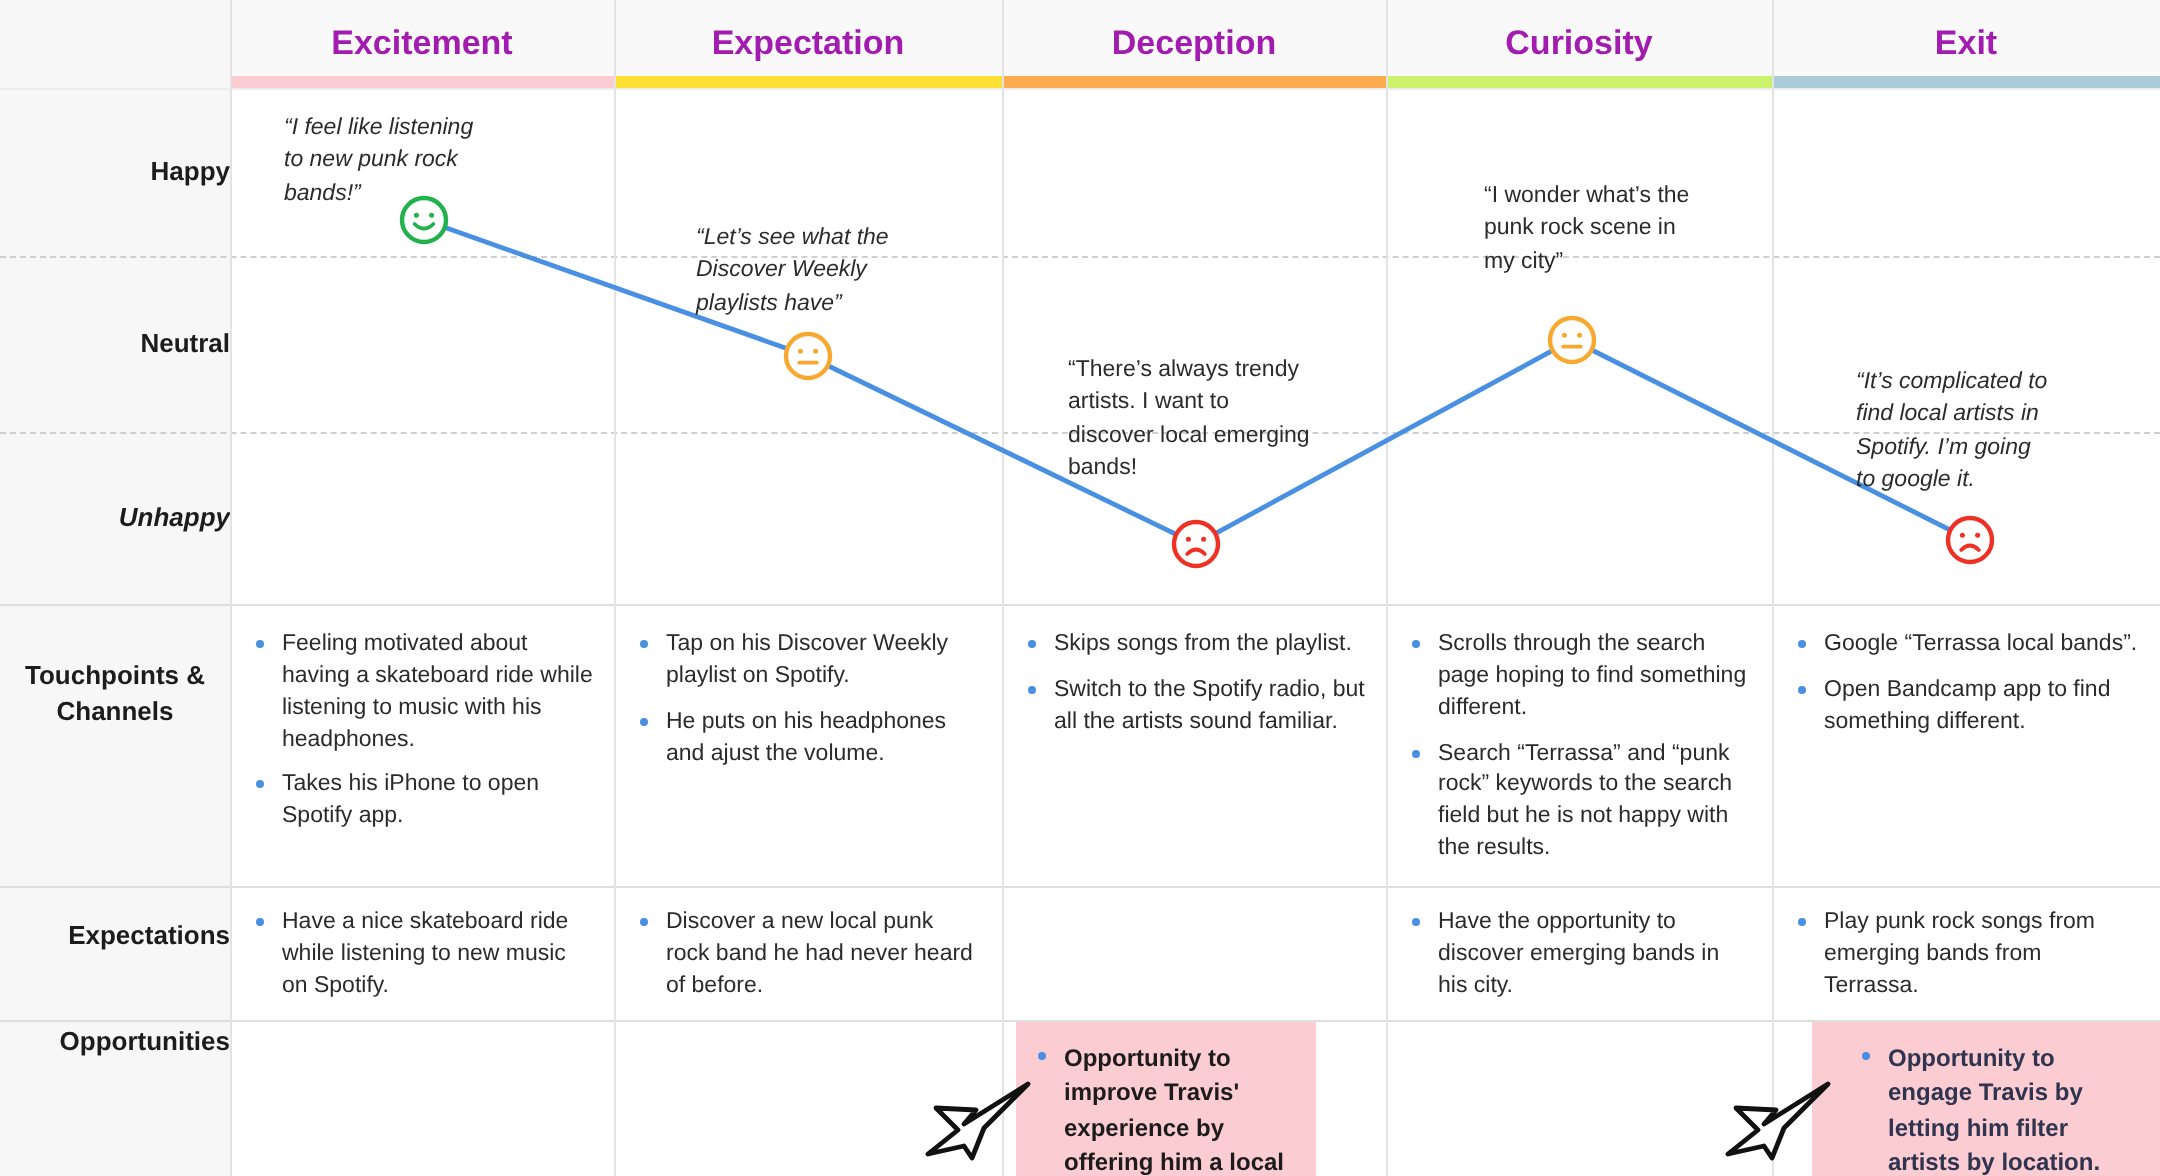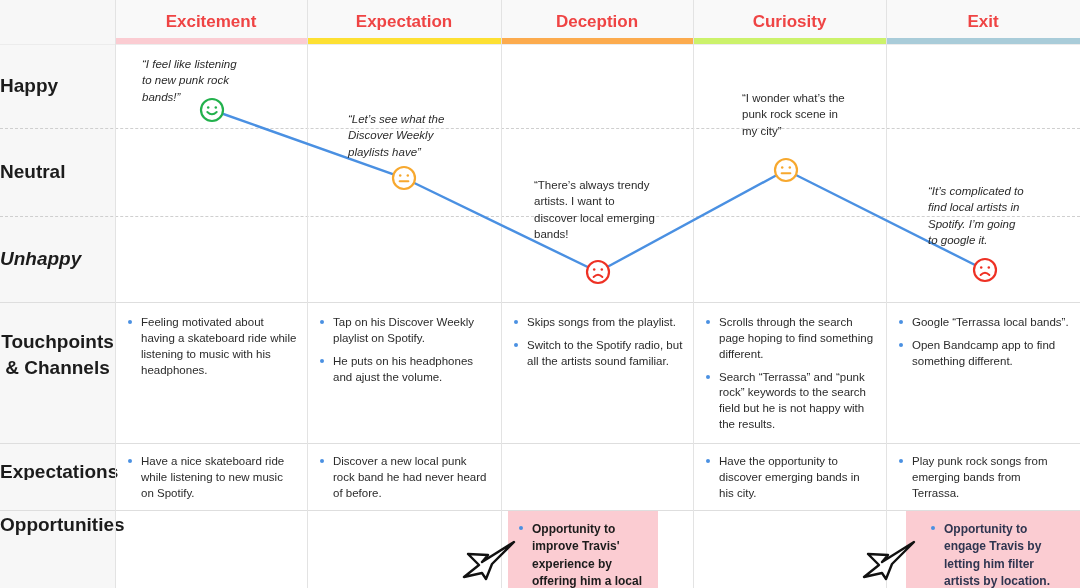--- a/index.html
+++ b/index.html
@@ -9,34 +9,34 @@
     font-family: "Liberation Sans", sans-serif;
     overflow: hidden;
   }
   #root { position: relative; width: 1080px; height: 588px; background:#ffffff; }
 
   
   #header { position:absolute; left:0; top:0; width:1080px; height:44px; background:#f9f9f9; }
   .hd-cell {
     position:absolute; top:0; height:44px;
     display:flex; align-items:center; justify-content:center;
-    font-size:17px; font-weight:bold; color:#ef4444;
+    font-size:17px; font-weight:bold; color:#a21caf;
     background:#f9f9f9;
   }
   .hd-bar { position:absolute; top:38px; height:6px; }
 
   
   .vsep { position:absolute; width:1px; background:#e3e3e3; }
   .hsep { position:absolute; left:0; width:1080px; height:1px; background:#dedede; }
   .dash { position:absolute; left:0; width:1080px; height:0; border-top:1px dashed #cfcfcf; }
 
   .row-label {
     position:absolute; left:0; width:115px;
-    display:flex; align-items:center; justify-content:flex-start; text-align:center;
-    font-size:19px; font-weight:bold; color:#1c1c1c; line-height:1.35;
+    display:flex; align-items:center; justify-content:flex-end; text-align:center;
+    font-size:13px; font-weight:bold; color:#1c1c1c; line-height:1.35;
     background:#f7f7f7;
   }
   .row-band { position:absolute; left:0; width:115px; background:#f7f7f7; }
   .quote {
     position:absolute; font-size:11.5px; font-style:italic; color:#2b2b2b;
     line-height:1.42; white-space:pre-line;
   }
   .quote.plain { font-style:normal; }
   .face { position:absolute; width:26px; height:26px; }
 
@@ -189,20 +189,21 @@
 punk rock scene in
 my city”</div>
   <div class="quote" style="left:928px;top:183px;width:155px;">“It’s complicated to
 find local artists in
 Spotify. I’m going
 to google it.</div>
 
   <div class="cell" style="left:115px;top:305px;width:192px;height:138px;">
     <ul class="blist">
       <li>Feeling motivated about having a skateboard ride while listening to music with his headphones.</li>
+      <li>Takes his iPhone to open Spotify app.</li>
     </ul>
   </div>
   <div class="cell" style="left:307px;top:305px;width:194px;height:138px;">
     <ul class="blist">
       <li>Tap on his Discover Weekly playlist on Spotify.</li>
       <li>He puts on his headphones and ajust the volume.</li>
     </ul>
   </div>
   <div class="cell" style="left:501px;top:305px;width:192px;height:138px;">
     <ul class="blist">

